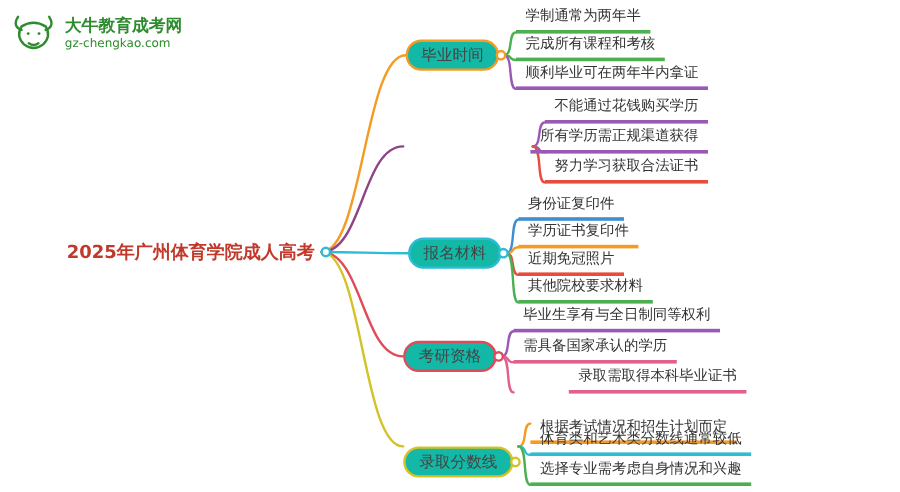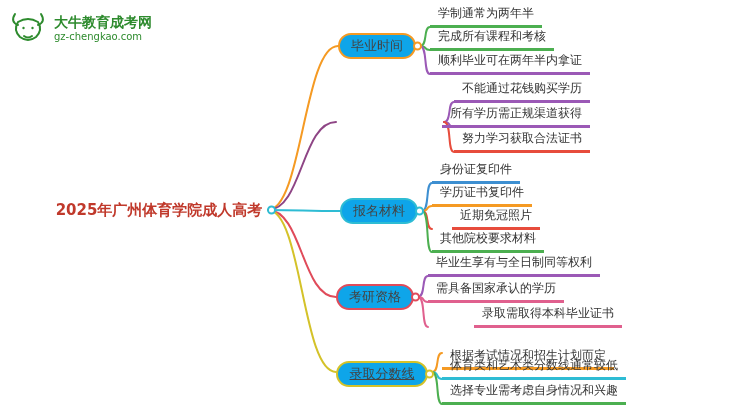--- a/index.html
+++ b/index.html
@@ -14,27 +14,27 @@
   .logo svg { display:block; }
   .logo .lg-title { font-size:14px; font-weight:bold; line-height:18px; }
   .logo .lg-sub { font-size:10px; line-height:12px; }
 
   .central { position:absolute; left:50px; top:199px; width:218px; height:22px; line-height:22px;
              text-align:center; font-size:15px; font-weight:bold; color:var(--c,#c0392b); }
   .dot { position:absolute; right:-8px; top:50%; transform:translateY(-50%); width:9px; height:9px;
          border-radius:50%; background:#fff; border:2px solid var(--c,#999); }
 
   .branch { position:absolute; height:26px; border:2px solid var(--c,#999); border-radius:14px;
-            background:#0ea5e9; display:flex; align-items:center; justify-content:center;
+            background:#14b8a6; display:flex; align-items:center; justify-content:center;
             font-size:13px; color:#444;text-align:center; }
   .b1 { left:338px; top:33px;  width:78px; }
   .b2 { left:336px; top:109px; width:104px; }
   .b3 { left:340px; top:198px; width:78px; }
   .b4 { left:336px; top:284px; width:78px; }
-  .b5 { left:336px; top:361px; width:92px;text-decoration:underline; }
+  .b5 { left:336px; top:372px; width:92px; }
 
   .leaf { position:absolute; padding:2px 8px 4px 8px; border-bottom:3px solid var(--c,#999);
           font-size:12px; line-height:15px; color:#333; white-space:nowrap; }
 </style>
 </head>
 <body>
 
 <div class="canvas">
 
   <svg class="links" viewBox="0 0 750 410">
@@ -107,21 +107,21 @@
   <div class="leaf" style="left: 430px; top: 4px; --c: #4caf50;">学制通常为两年半</div>
   <div class="leaf" style="left: 430px; top: 27px; --c: #4caf50;">完成所有课程和考核</div>
   <div class="leaf" style="left: 430px; top: 51px; --c: #9b59b6;">顺利毕业可在两年半内拿证</div>
 
   <div class="leaf" style="left: 454px; top: 79px; --c: #9b59b6;">不能通过花钱购买学历</div>
   <div class="leaf" style="left: 442px; top: 104px; --c: #9b59b6;">所有学历需正规渠道获得</div>
   <div class="leaf" style="left: 454px; top: 129px; --c: #e74c3c;">努力学习获取合法证书</div>
 
   <div class="leaf" style="left: 432px; top: 160px; text-align: center; --c: #3d8fd1;">身份证复印件</div>
   <div class="leaf" style="left: 432px; top: 183px; --c: #f59a23;">学历证书复印件</div>
-  <div class="leaf" style="left: 432px; top: 206px; margin-left: 20px; --c: #e74c3c;">近期免冠照片</div>
+  <div class="leaf" style="left: 432px; top: 206px; --c: #e74c3c;">近期免冠照片</div>
   <div class="leaf" style="left: 432px; top: 229px; --c: #4caf50;">其他院校要求材料</div>
 
   <div class="leaf" style="left: 428px; top: 253px; --c: #9b59b6;">毕业生享有与全日制同等权利</div>
   <div class="leaf" style="left: 428px; top: 279px; --c: #e0608e;">需具备国家承认的学历</div>
   <div class="leaf" style="left: 440px; top: 304px; margin-left: 34px; --c: #e0608e;">录取需取得本科毕业证书</div>
 
   <div class="leaf" style="left: 442px; top: 346px; --c: #f59a23;">根据考试情况和招生计划而定</div>
   <div class="leaf" style="left: 442px; top: 356px; --c: #2ebcd4;">体育类和艺术类分数线通常较低</div>
   <div class="leaf" style="left: 442px; top: 381px; --c: #4caf50;">选择专业需考虑自身情况和兴趣</div>
 

